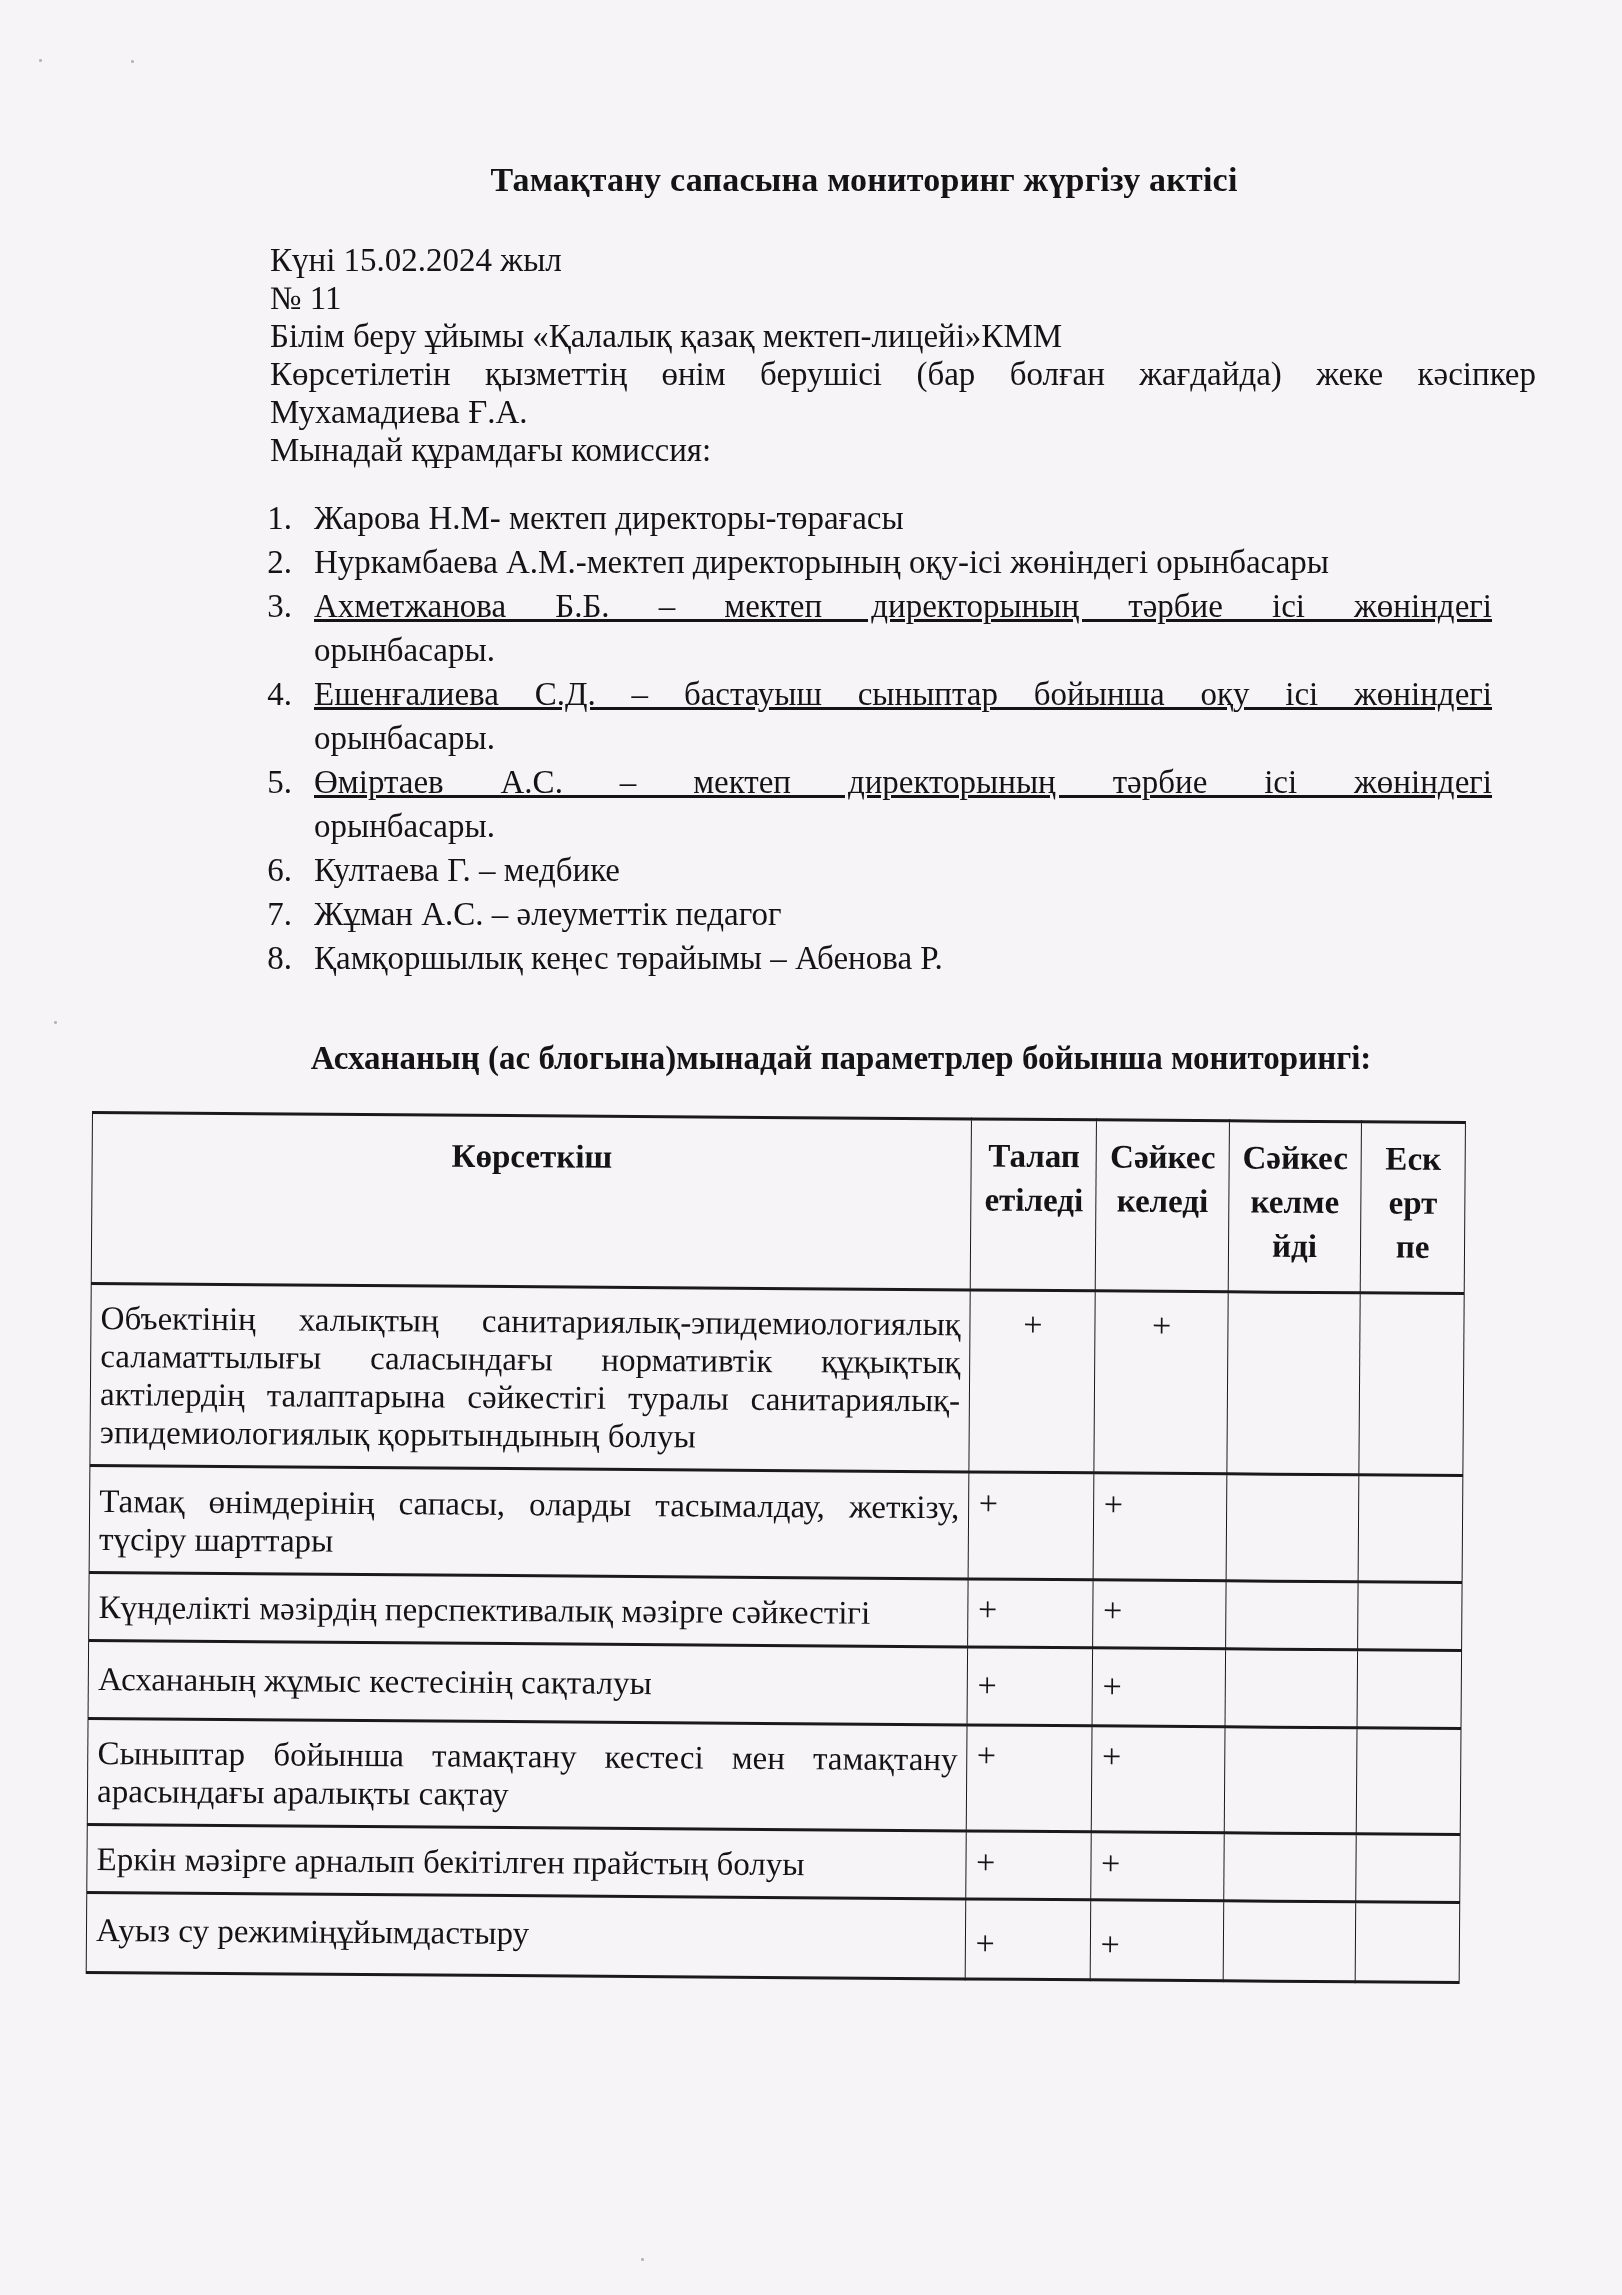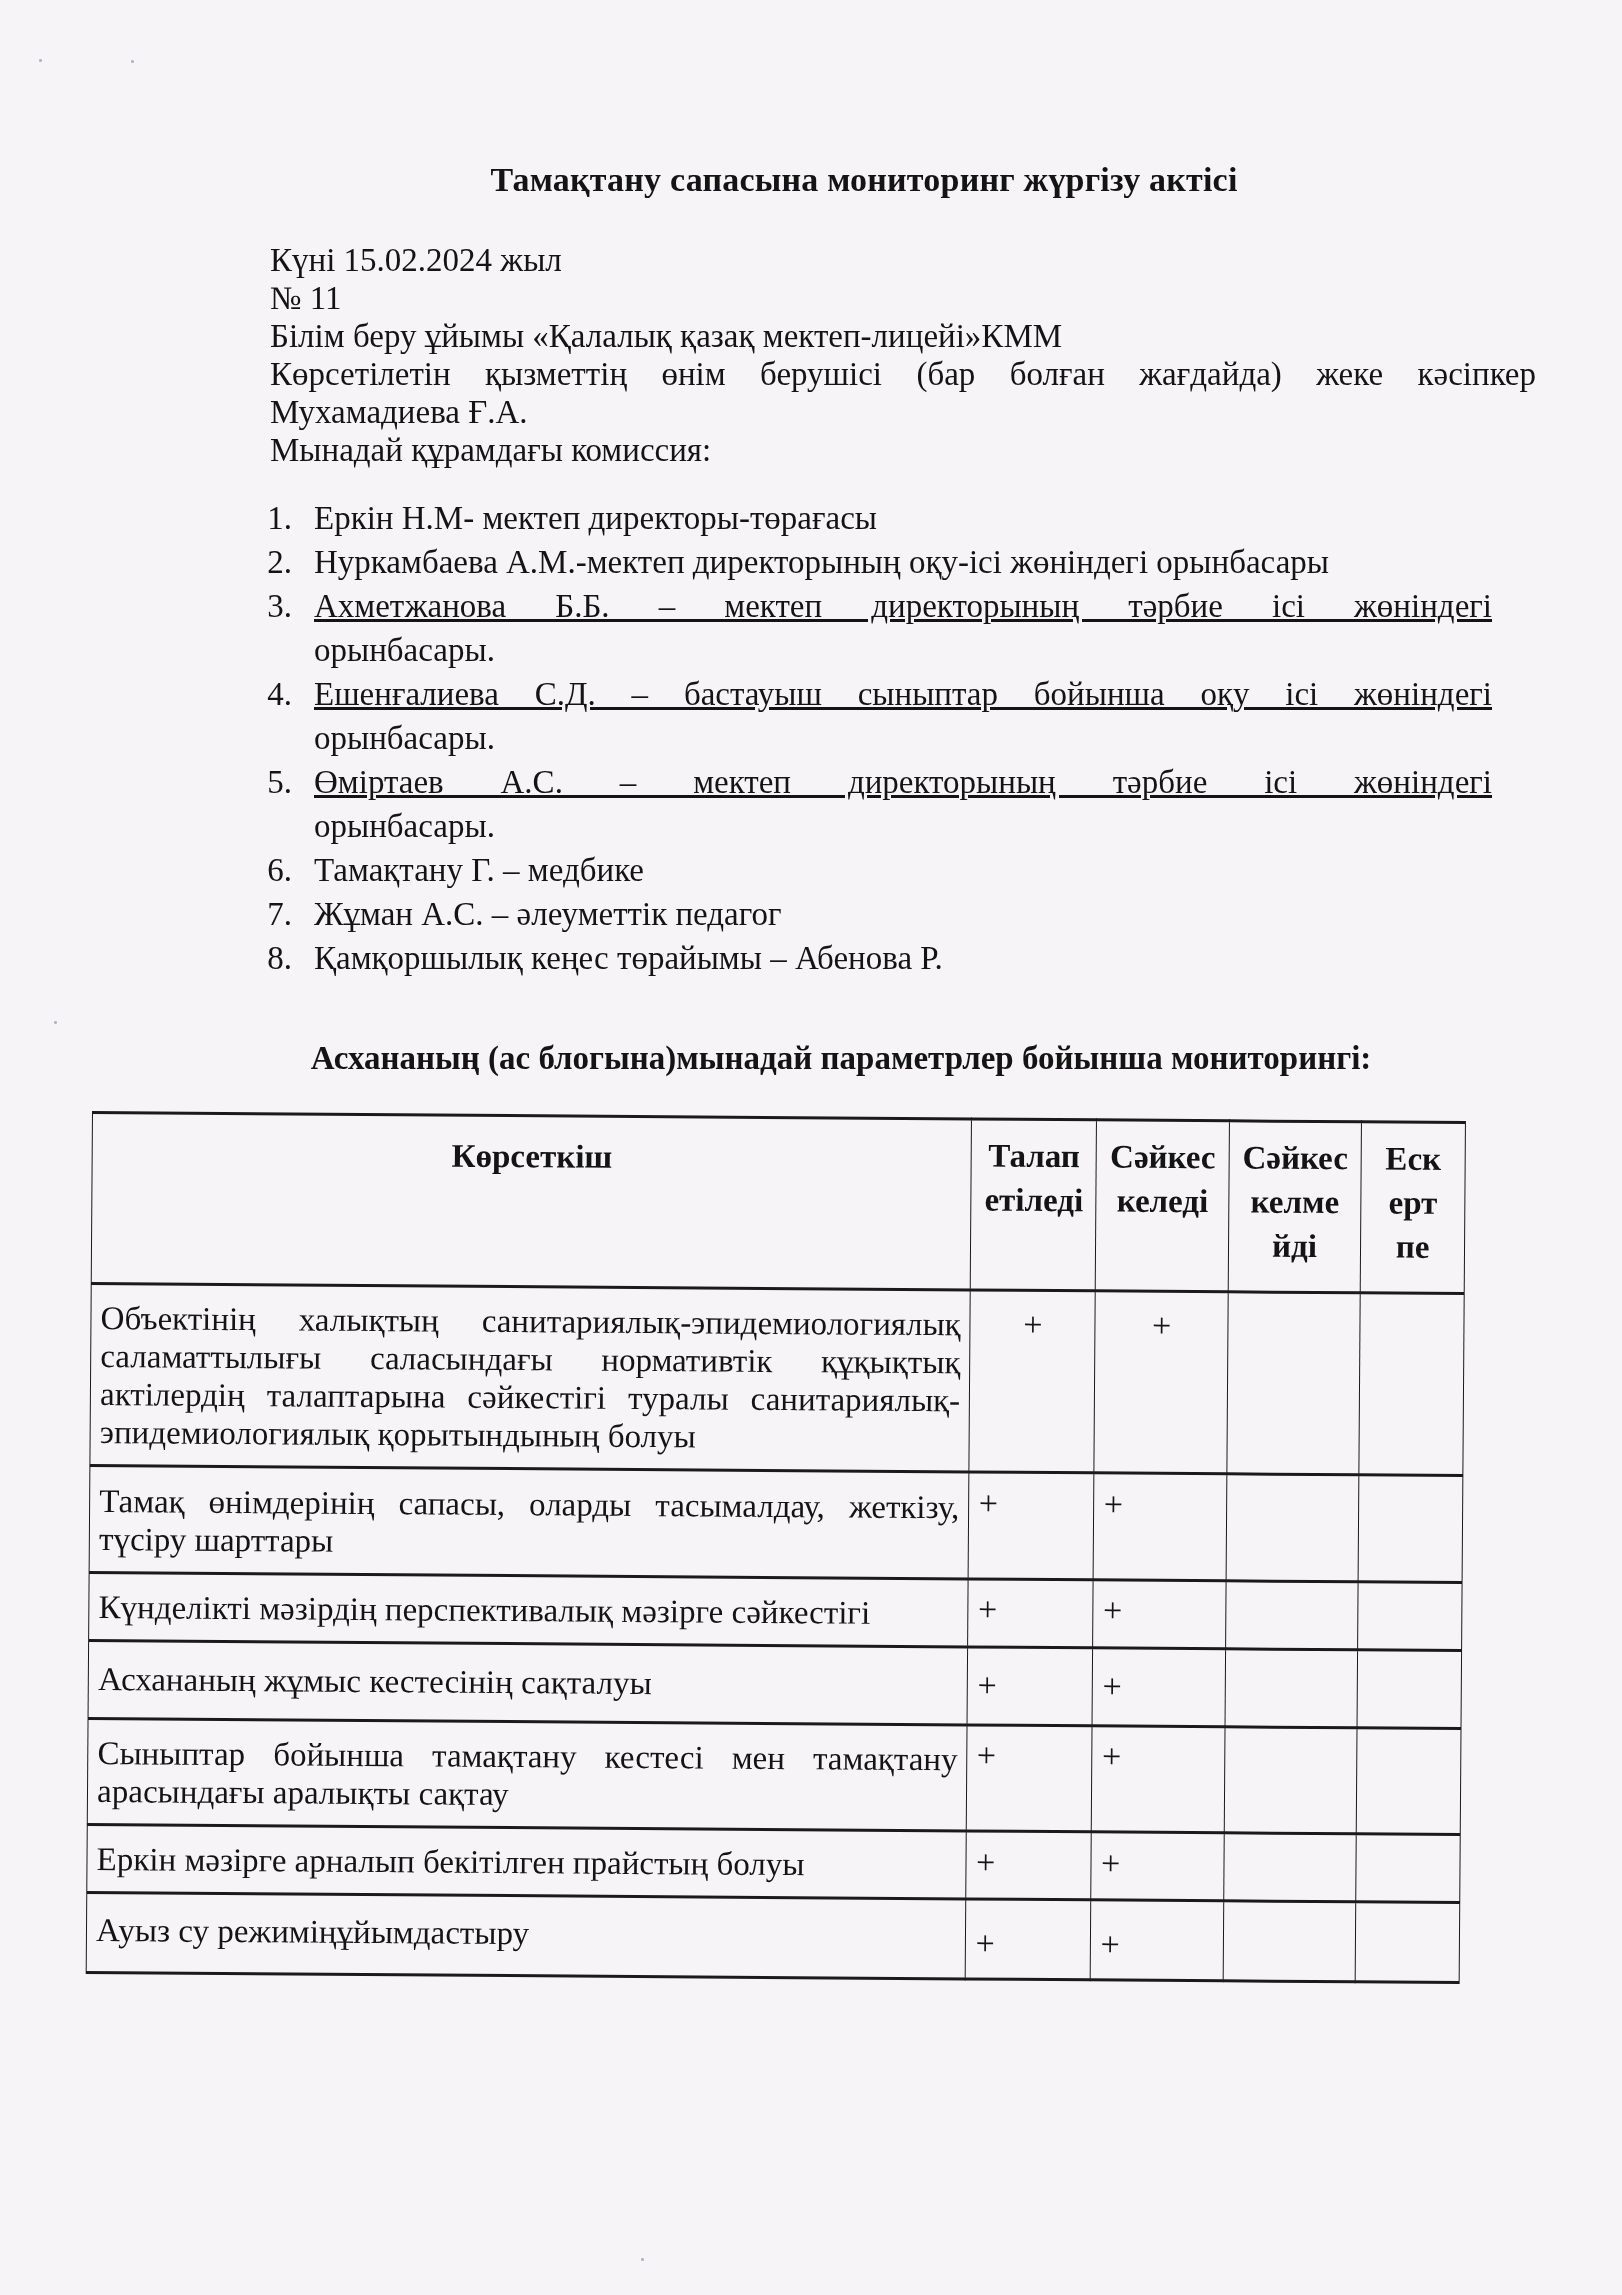--- a/index.html
+++ b/index.html
@@ -131,21 +131,21 @@
     <span class="line">№ 11</span>
     <span class="line">Білім беру ұйымы «Қалалық қазақ мектеп-лицейі»КММ</span>
     <span class="line justify">Көрсетілетін қызметтің өнім берушісі (бар болған жағдайда) жеке кәсіпкер</span>
     <span class="line">Мухамадиева Ғ.А.</span>
     <span class="line">Мынадай құрамдағы комиссия:</span>
   </div>
 
   <ol class="members">
     <li>
       <span class="num">1.</span>
-      <span>Еркін Н.М- мектеп директоры-төрағасы</span>
+      <span>Жарова Н.М- мектеп директоры-төрағасы</span>
     </li>
     <li>
       <span class="num">2.</span>
       <span>Нуркамбаева А.М.-мектеп директорының оқу-ісі жөніндегі орынбасары</span>
     </li>
     <li class="wrap">
       <span class="num">3.</span>
       <span class="first">Ахметжанова Б.Б. – мектеп директорының тәрбие ісі жөніндегі</span>
       <span class="txt">орынбасары.</span>
     </li>
@@ -154,21 +154,21 @@
       <span class="first">Ешенғалиева С.Д. – бастауыш сыныптар бойынша оқу ісі жөніндегі</span>
       <span class="txt">орынбасары.</span>
     </li>
     <li class="wrap">
       <span class="num">5.</span>
       <span class="first">Өміртаев А.С. – мектеп директорының тәрбие ісі жөніндегі</span>
       <span class="txt">орынбасары.</span>
     </li>
     <li>
       <span class="num">6.</span>
-      <span>Тамақтану  Г. – медбике</span>
+      <span>Култаева  Г. – медбике</span>
     </li>
     <li>
       <span class="num">7.</span>
       <span>Жұман А.С. – әлеуметтік педагог</span>
     </li>
     <li>
       <span class="num">8.</span>
       <span>Қамқоршылық кеңес төрайымы – Абенова Р.</span>
     </li>
   </ol>

